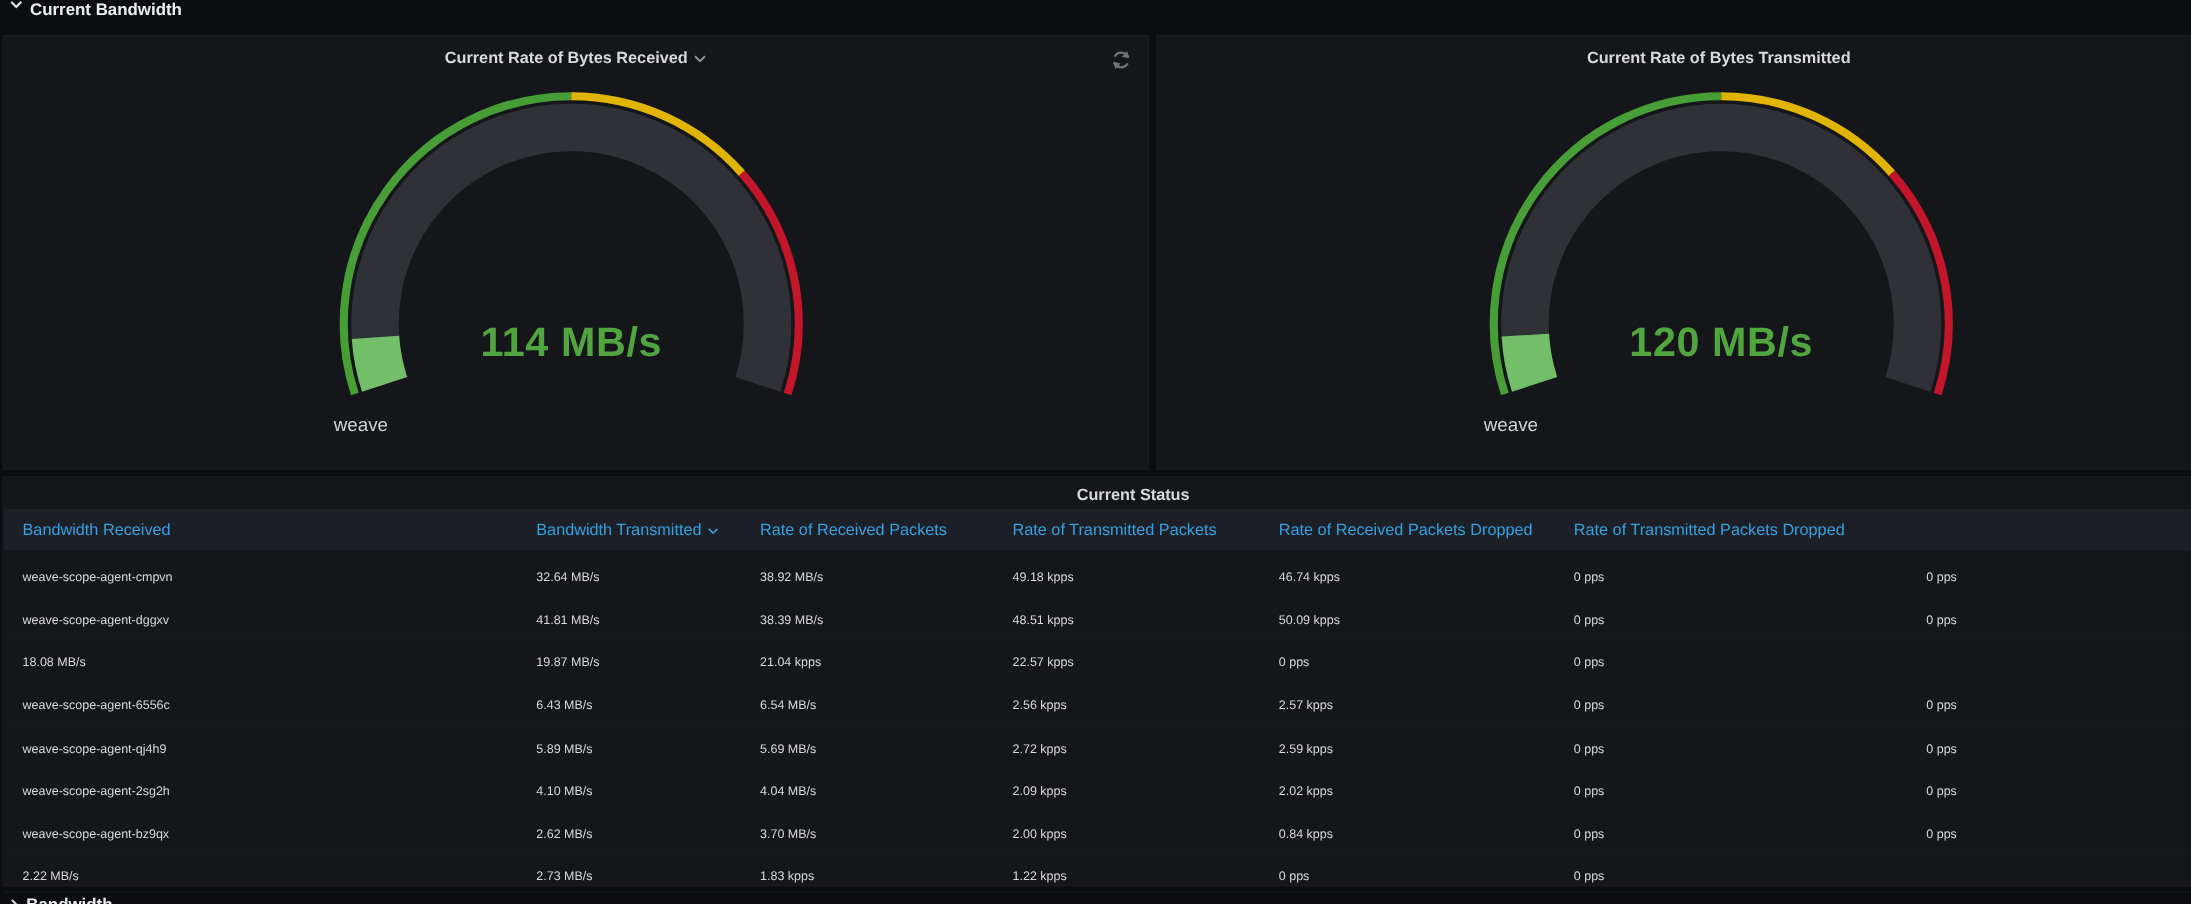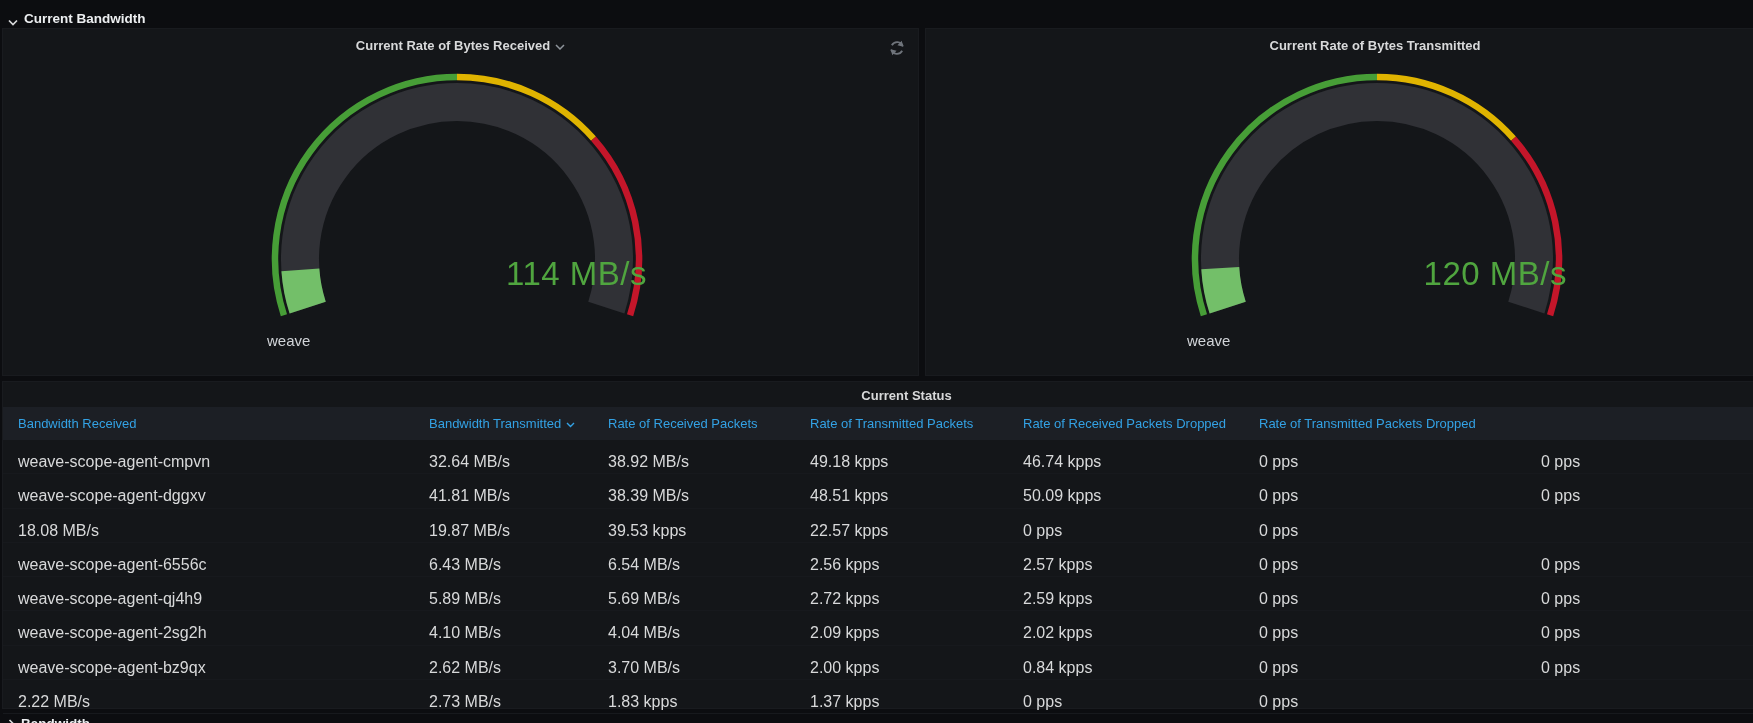--- a/index.html
+++ b/index.html
@@ -1,46 +1,46 @@
 <!DOCTYPE html>
 <html><head>
 <meta charset="utf-8">
 <style>
   * { margin:0; padding:0; box-sizing:border-box; }
   html,body { width:1753px; height:723px; overflow:hidden; background:#0c0d10;
     font-family:"Liberation Sans","DejaVu Sans",sans-serif; }
   .section-bar { position:absolute; left:0; top:0; width:100%; height:26px;
-    display:flex; align-items:flex-end; cursor:pointer; }
+    display:flex; align-items:flex-start; cursor:pointer; }
   .section-bar .chev { margin-left:8px; margin-right:6px; }
   .section-title { color:#eceef0; font-size:13.5px; font-weight:bold; }
   .panel { position:absolute; background:#141619; border:1px solid #191b1f; }
   .panel-gauge-left  { left:2px; top:28px; width:917px; height:348px; }
   .panel-gauge-right { left:925px; top:28px; width:900px; height:348px; }
   .panel-title { width:100%; text-align:center; padding-top:9px; color:#d8d9da;
     font-size:13px; font-weight:600; cursor:pointer; }
   .panel-title .caret { margin-left:5px; position:relative; top:0px; }
   .refresh-btn { position:absolute; top:10px; right:12px; width:18px; height:18px; cursor:pointer; }
   .gauge-wrap { position:absolute; top:17px; width:380px; height:290px; }
   .panel-gauge-left  .gauge-wrap { left:264px; }
   .panel-gauge-right .gauge-wrap { left:261px; }
-  .gauge-value { position:absolute; top:209px; width:100%; text-align:right;
-    font-size:33px; font-weight:400; color:#50a53f; letter-spacing:0.5px; }
+  .gauge-value { position:absolute; top:209px; width:100%; text-align:center;
+    font-size:33px; font-weight:700; color:#50a53f; letter-spacing:0.5px; }
   .gauge-label { position:absolute; top:286px; width:100%; text-align:left;
     font-size:15px; color:#d1d4d8; }
   .panel-table { left:2px; top:381px; width:1809px; height:328px; }
   .table-title { width:100%; text-align:center; padding-top:6px; color:#d8d9da;
     font-size:13px; font-weight:600; }
   .tgrid { display:grid; grid-template-columns:411px 179px 202px 213px 236px 282px 260px;
     align-items:center; }
   .thead { margin-top:4px; height:33px; background:#1c1f25; }
   .thead .cell { color:#33a2e5; font-size:13px; font-weight:500; cursor:pointer;
     white-space:nowrap; }
   .cell { padding-left:15px; overflow:hidden; }
   .trow { height:34.25px; border-bottom:1px solid #17191d; }
-  .trow .cell { color:#d8d9da; font-size:16px; white-space:nowrap;margin-top:11px; }
+  .trow .cell { color:#d8d9da; font-size:10px; white-space:nowrap;margin-top:11px; }
   .pod-link { color:#d8d9da; text-decoration:underline;
     text-decoration-color:rgba(216,217,218,0.65); text-underline-offset:4px; cursor:pointer; }
   .sort-caret { margin-left:5px; }
   .next-section { position:absolute; left:8px; top:716px; display:flex; align-items:center;
     cursor:pointer; }
   .next-section .nst { color:#eceef0; font-size:13.5px; font-weight:bold; margin-left:6px; }
 </style>
 </head>
 <body>
 
@@ -120,21 +120,21 @@
         <div class="cell">41.81 MB/s</div>
         <div class="cell">38.39 MB/s</div>
         <div class="cell">48.51 kpps</div>
         <div class="cell">50.09 kpps</div>
         <div class="cell">0 pps</div>
         <div class="cell">0 pps</div>
       </div>
       <div class="trow tgrid">
         <div class="cell">18.08 MB/s</div>
         <div class="cell">19.87 MB/s</div>
-        <div class="cell">39.53 kpps</div>
+        <div class="cell">21.04 kpps</div>
         <div class="cell">22.57 kpps</div>
         <div class="cell">0 pps</div>
         <div class="cell">0 pps</div>
       </div>
       <div class="trow tgrid">
         <div class="cell"><span class="pod-link">weave-scope-agent-6556c</span></div>
         <div class="cell">6.43 MB/s</div>
         <div class="cell">6.54 MB/s</div>
         <div class="cell">2.56 kpps</div>
         <div class="cell">2.57 kpps</div>
@@ -165,21 +165,21 @@
         <div class="cell">3.70 MB/s</div>
         <div class="cell">2.00 kpps</div>
         <div class="cell">0.84 kpps</div>
         <div class="cell">0 pps</div>
         <div class="cell">0 pps</div>
       </div>
       <div class="trow tgrid">
         <div class="cell">2.22 MB/s</div>
         <div class="cell">2.73 MB/s</div>
         <div class="cell">1.83 kpps</div>
-        <div class="cell">1.37 kpps</div>
+        <div class="cell">1.22 kpps</div>
         <div class="cell">0 pps</div>
         <div class="cell">0 pps</div>
       </div>
     </div>
 </div>
 
 <div class="next-section">
   <svg width="7" height="10" viewBox="0 0 7 10">
     <polyline points="1.5,1 5.5,5 1.5,9" fill="none" stroke="#d8d9da" stroke-width="1.7"></polyline>
   </svg>

